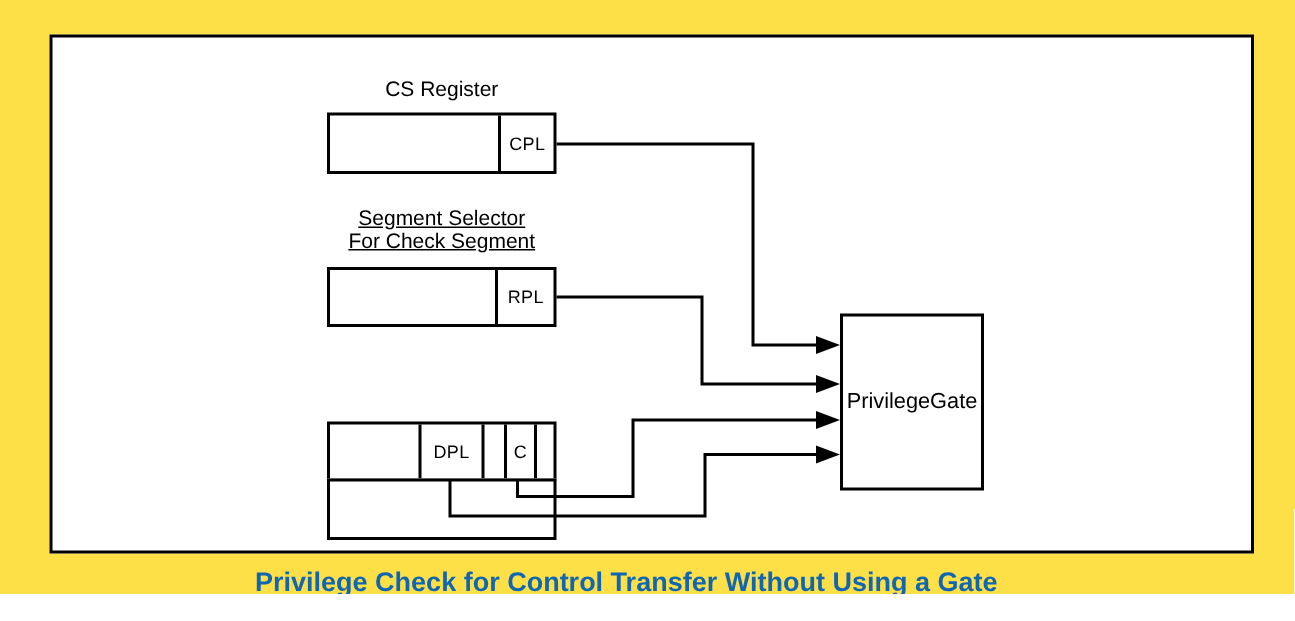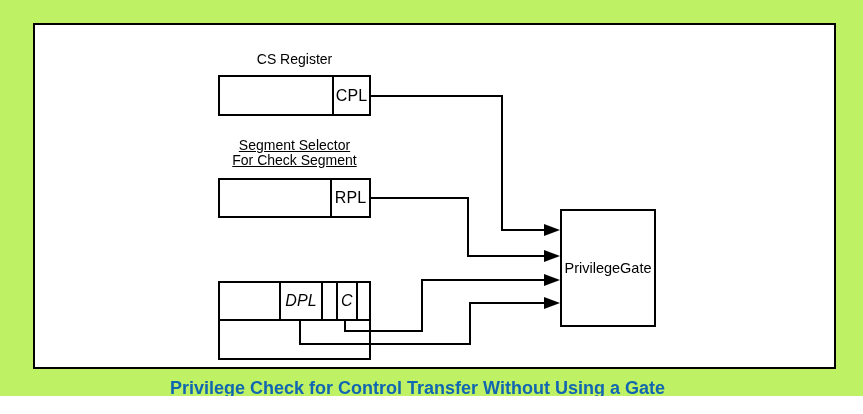--- a/index.html
+++ b/index.html
@@ -3,21 +3,21 @@
 <meta charset="utf-8">
 <style>
   * { margin: 0; padding: 0; box-sizing: border-box; }
   html, body { background: #ffffff; }
   body { font-family: "Liberation Sans", sans-serif; color: #000000; }
 
   .stage {
     position: relative;
     width: 863px;
     height: 396px;
-    background: #bef264;
+    background: #fde047;
     overflow: hidden;
   }
 
   .frame {
     position: absolute;
     left: 33px; top: 23px;
     width: 803px; height: 346px;
     border: 2px solid #000000;
     background: #ffffff;
   }
@@ -34,39 +34,39 @@
     width: 2px;
     background: #000000;
   }
 
   .cell {
     position: absolute;
     top: 0; bottom: 0;
     display: flex;
     align-items: center;
     justify-content: center;
-    font-size: 16px;
+    font-size: 12px;
     letter-spacing: 0.2px;
     white-space: nowrap;
   }
 
   .blocklabel {
     position: absolute;
     text-align: center;
     font-size: 14px;
     line-height: 15px;
     white-space: nowrap;
   }
 
   #label-cs        { left: 218px; top: 52px;  width: 153px; }
   #box-cs          { left: 218px; top: 75px;  width: 153px; height: 41px; }
   #label-selector  { left: 208px; top: 138px; width: 173px; text-decoration: underline; }
   #box-rpl         { left: 218px; top: 178px; width: 153px; height: 40px; text-decoration: underline; }
   #label-dest      { left: 208px; top: 244px; width: 173px; }
-  #box-desc-top    { left: 218px; top: 281px; width: 153px; height: 40px; font-style: italic; }
+  #box-desc-top    { left: 218px; top: 281px; width: 153px; height: 40px; }
   #box-desc-bottom { left: 218px; top: 319px; width: 153px; height: 41px; }
 
   #box-check {
     left: 560px; top: 209px;
     width: 96px; height: 118px;
     display: flex;
     flex-direction: row;
     align-items: center;
     justify-content: center;
     font-size: 14.5px;

